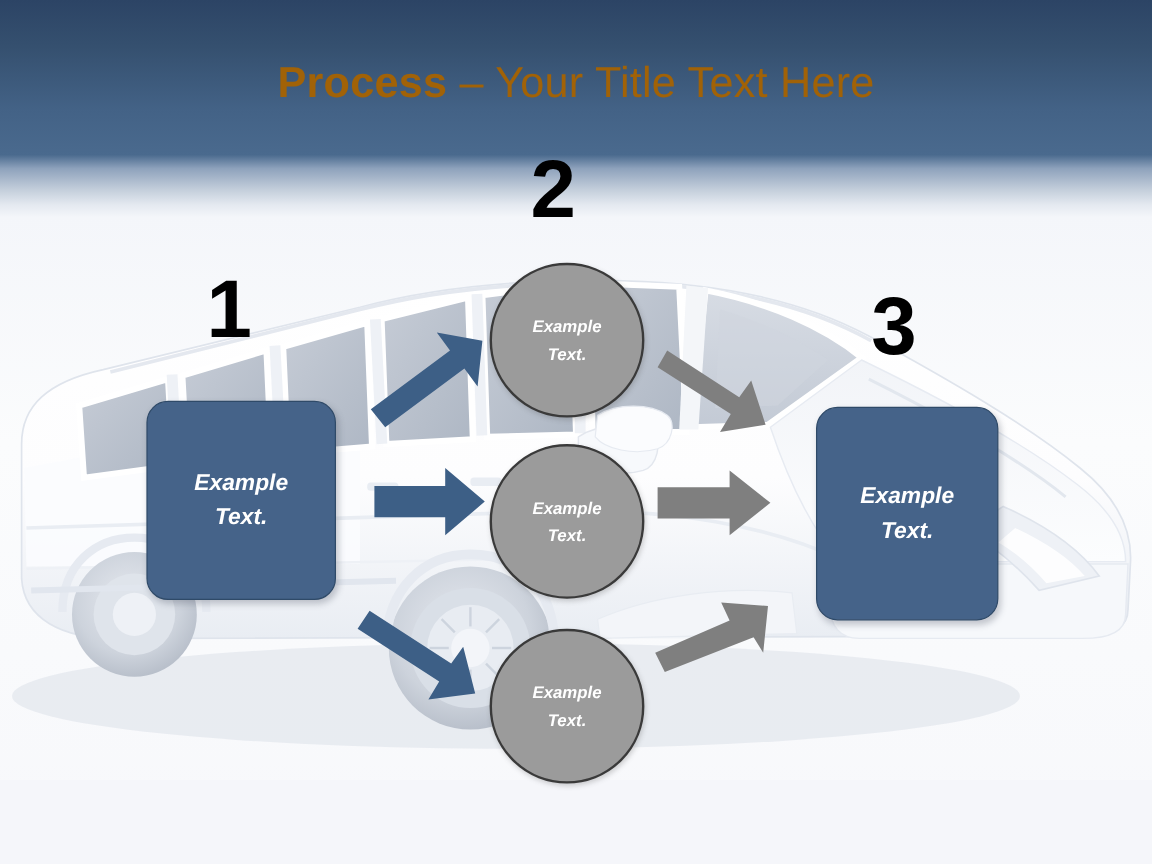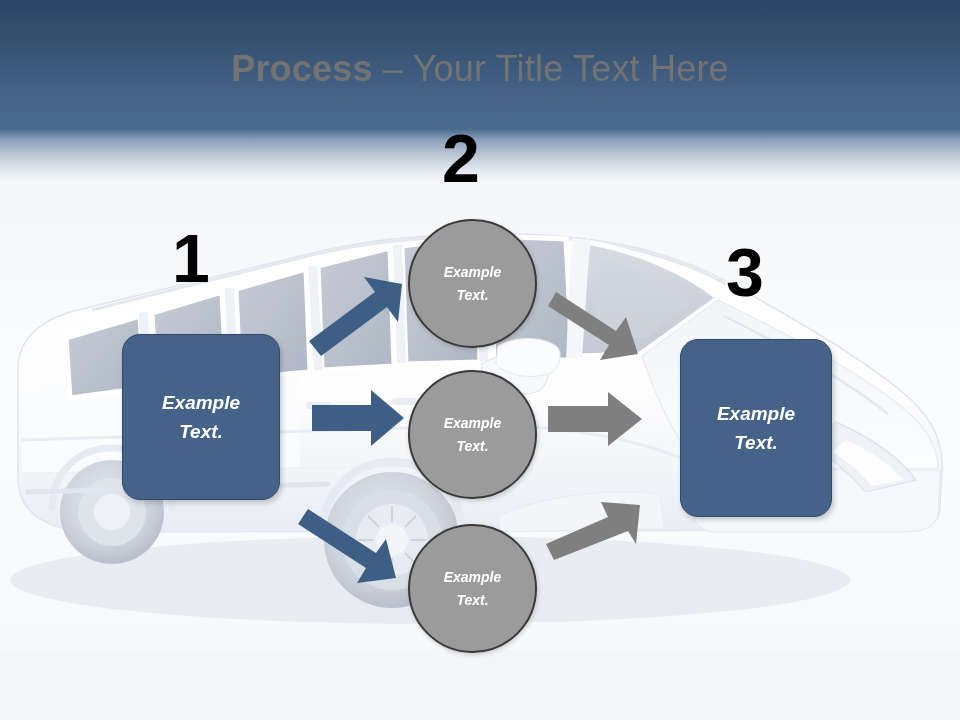--- a/index.html
+++ b/index.html
@@ -52,21 +52,21 @@
     pointer-events: none;
   }
 
   
   .title {
     position: absolute;
     left: 0; top: 48px;
     width: 960px;
     text-align: center;
     font-size: 36px;
-    color: #737373;
+    color: #a16207;
     letter-spacing: 0.2px;
     white-space: nowrap;
   }
   .title .strong { font-weight: bold; }
   .title .light  { font-weight: normal; }
 
   
   .step-number {
     position: absolute;
     font-size: 68px;

